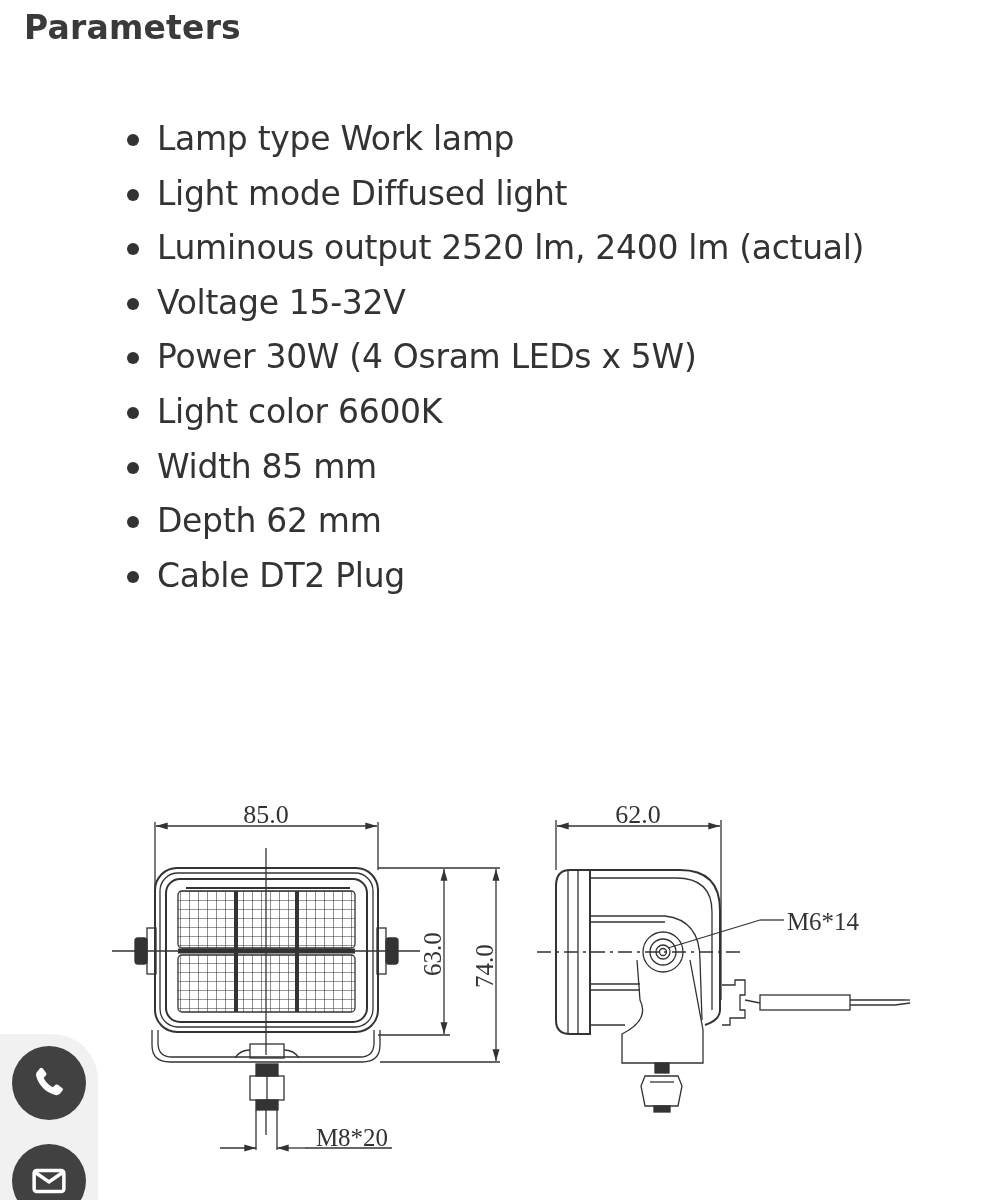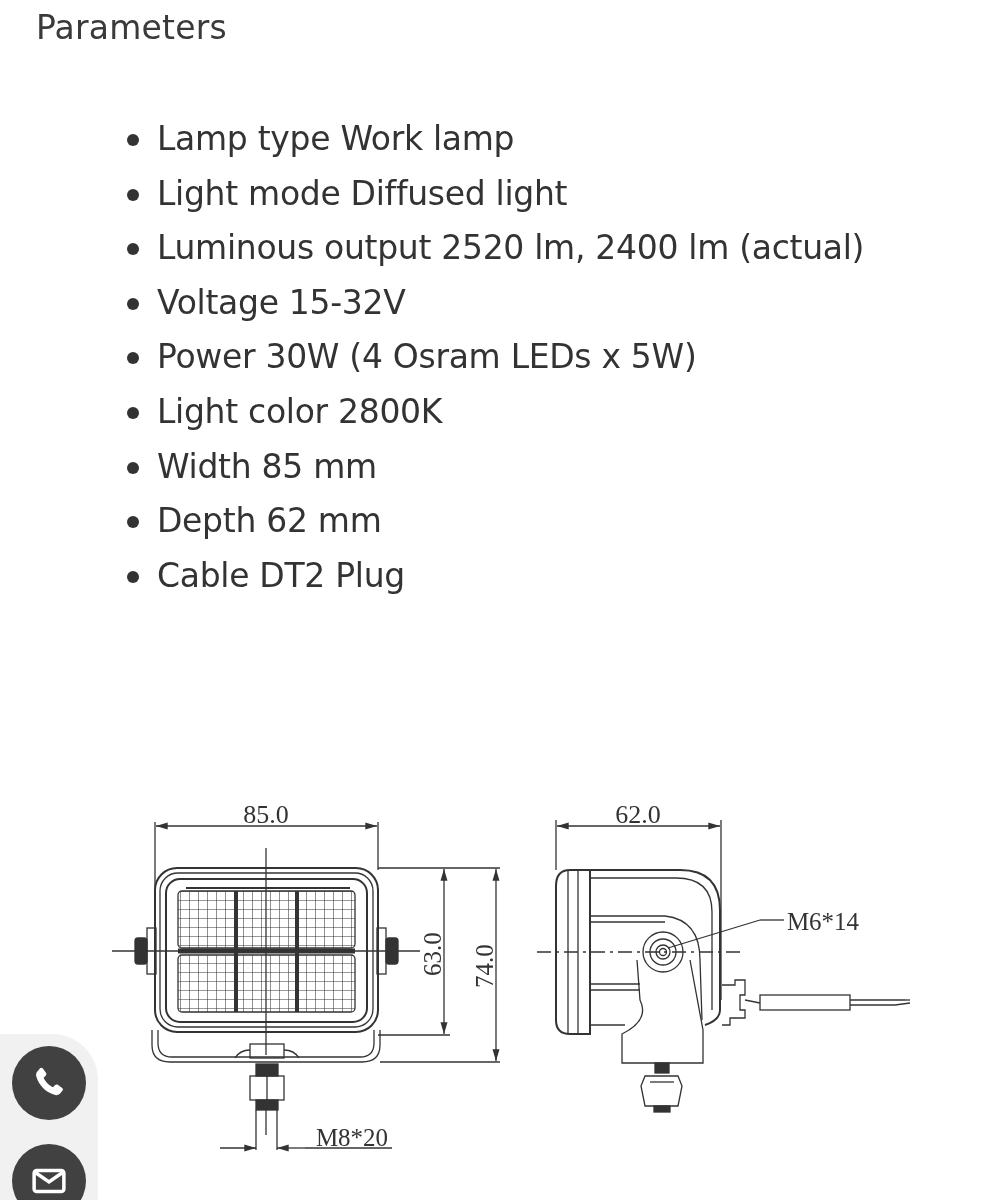--- a/index.html
+++ b/index.html
@@ -1,18 +1,18 @@
 <!DOCTYPE html>
 <html><head>
 <meta charset="utf-8">
 <style>
   html, body { margin:0; padding:0; background:#ffffff; }
   body { width:1000px; height:1200px; position:relative; overflow:hidden;
          font-family:"DejaVu Sans", "Liberation Sans", sans-serif; color:#333333; }
-  .title { position:absolute; left:36px; top:8px; font-size:33px; font-weight:400;
+  .title { position:absolute; left:24px; top:8px; font-size:33px; font-weight:700;
            color:#3a3a3a; letter-spacing:0.2px; }
   ul.params { position:absolute; left:104px; top:94px; margin:18px; padding:0; list-style:none; }
   ul.params li { position:relative; height:54.6px; line-height:54.6px; font-size:33px;
                  color:#333333; padding-left:35px; white-space:nowrap; letter-spacing:-0.3px; }
   ul.params li::before { content:""; position:absolute; left:5px; top:22px; width:12px; height:12px;
                  border-radius:50%; background:#333333; }
   .drawing { position:absolute; left:0; top:780px; width:876px; height:420px; }
   .drawing svg text { font-family:"Liberation Serif", "DejaVu Serif", serif; fill:#333; }
   .contact-panel { position:absolute; left:-40px; top:1034px; width:138px; height:200px;
                    background:#f1f1f1; border-radius:0 46px 0 0; }
@@ -25,21 +25,21 @@
 <body>
 
 <div class="title">Parameters</div>
 
 <ul class="params">
   <li>Lamp type Work lamp</li>
   <li>Light mode Diffused light</li>
   <li>Luminous output 2520 lm, 2400 lm (actual)</li>
   <li>Voltage 15-32V</li>
   <li>Power 30W (4 Osram LEDs x 5W)</li>
-  <li>Light color 2800K</li>
+  <li>Light color 6600K</li>
   <li>Width 85 mm</li>
   <li>Depth 62 mm</li>
   <li>Cable DT2 Plug</li>
 </ul>
 
 <div class="drawing">
   <svg width="1000" height="420" viewBox="0 780 1000 420" xmlns="http://www.w3.org/2000/svg" fill="none" stroke="#333" stroke-width="1.3">
     <defs>
       <marker id="arr" viewBox="0 0 10 10" refX="10" refY="5" markerWidth="9" markerHeight="9" orient="auto-start-reverse">
         <path d="M0,2 L10,5 L0,8 z" fill="#333" stroke="none"></path>

